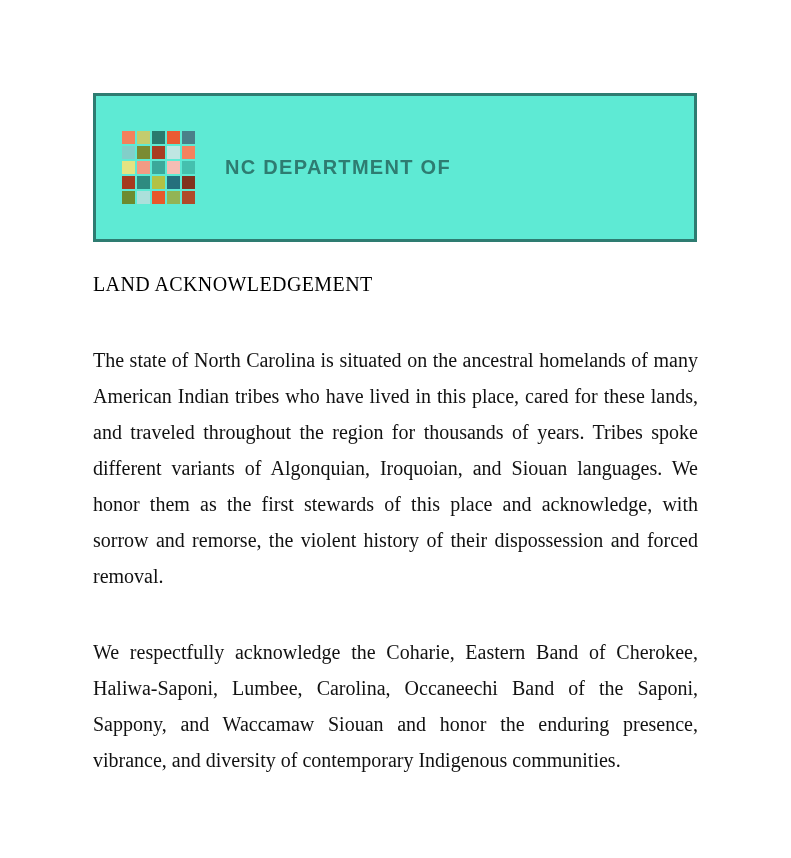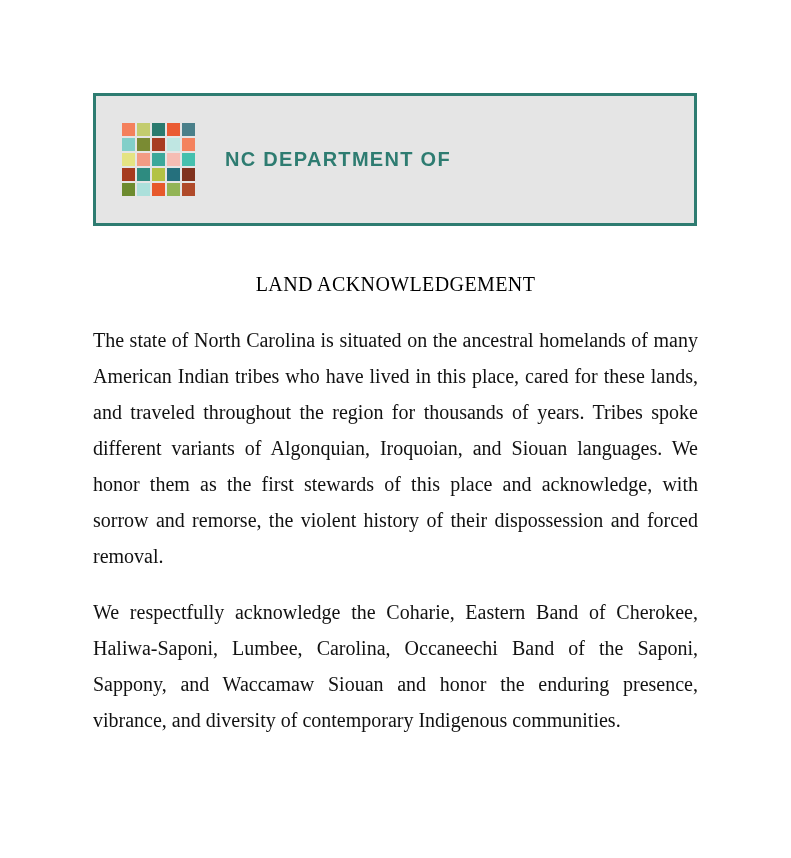--- a/index.html
+++ b/index.html
@@ -12,23 +12,23 @@
     overflow: hidden;
     font-family: "Liberation Serif", "DejaVu Serif", serif;
     color: #111111;
   }
   
   .logo-box {
     position: absolute;
     left: 93px;
     top: 93px;
     width: 604px;
-    height: 133px;
+    height: 149px;
     border: 3px solid var(--teal, #2E7C71);
-    background: #e5e5e5;
+    background: #5eead4;
     display: flex;
     align-items: center;
     padding-left: 26px;
   }
   .logo-grid {
     display: grid;
     grid-template-columns: repeat(5, 13px);
     grid-auto-rows: 13px;
     gap: 2px;
     flex: 0 0 auto;
@@ -49,26 +49,25 @@
     position: absolute;
     left: 93px;
     top: 226px;
     width: 605px;
   }
   .doc-title {
     margin-top: 40px;
     font-size: 20px;
     font-weight: 400;
     line-height: 36px;
-    text-align: center;
     letter-spacing: 0.4px;
     color: #000000;
   }
   .doc-paragraph {
-    margin-top: 20px;
+    margin-top: 40px;
     font-size: 20px;
     line-height: 36px;
     text-align: justify;
     color: #111111;
   }
 </style>
 </head>
 <body>
 
 <div class="page">

